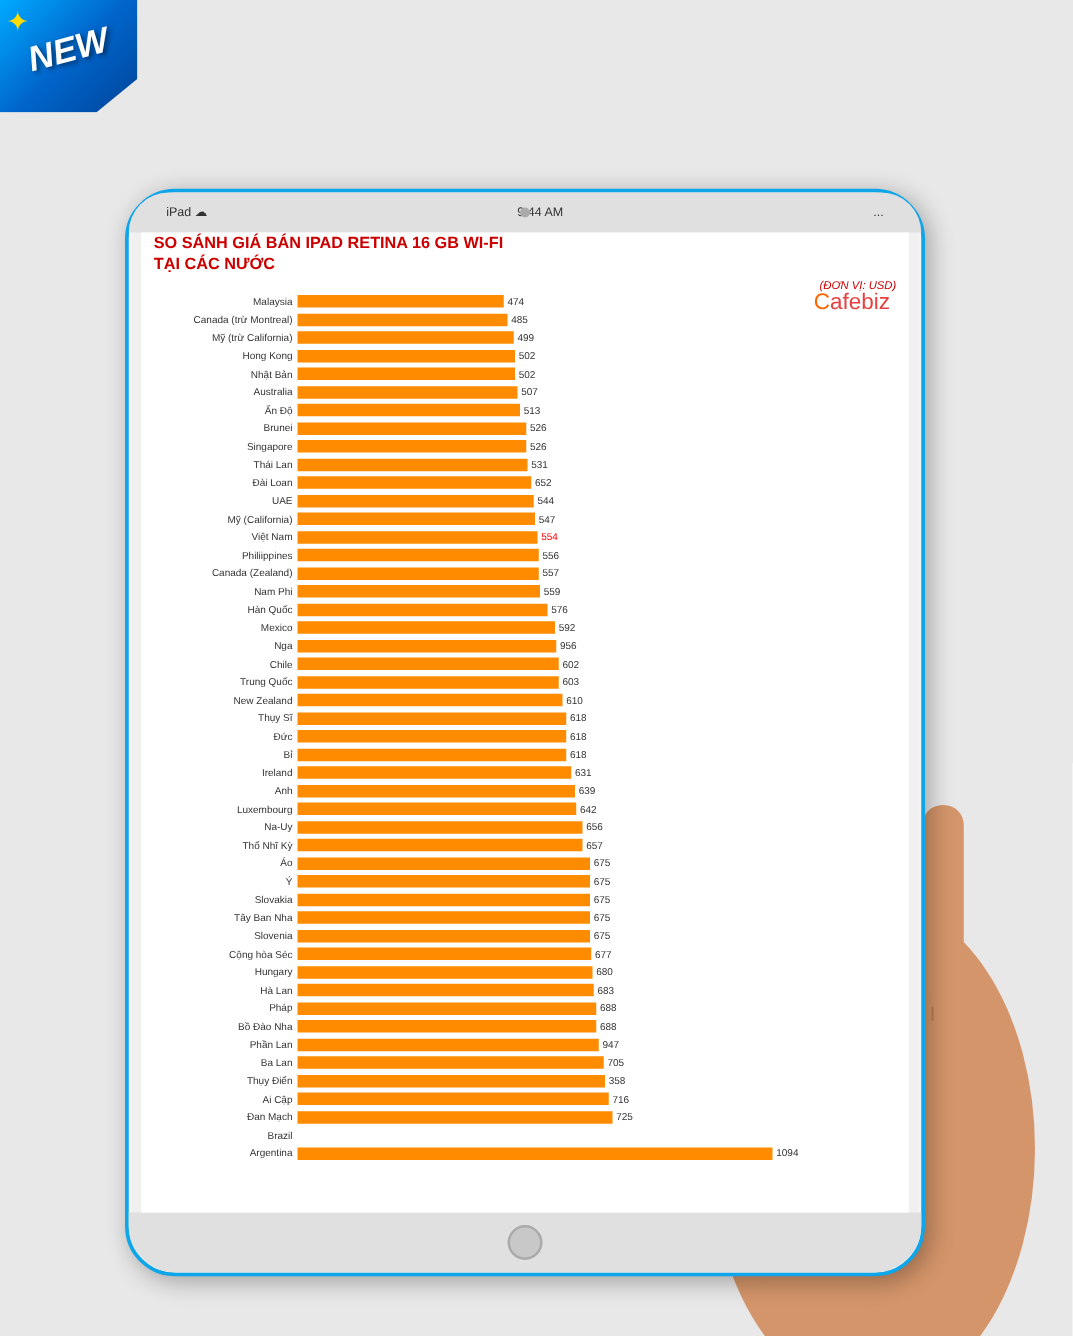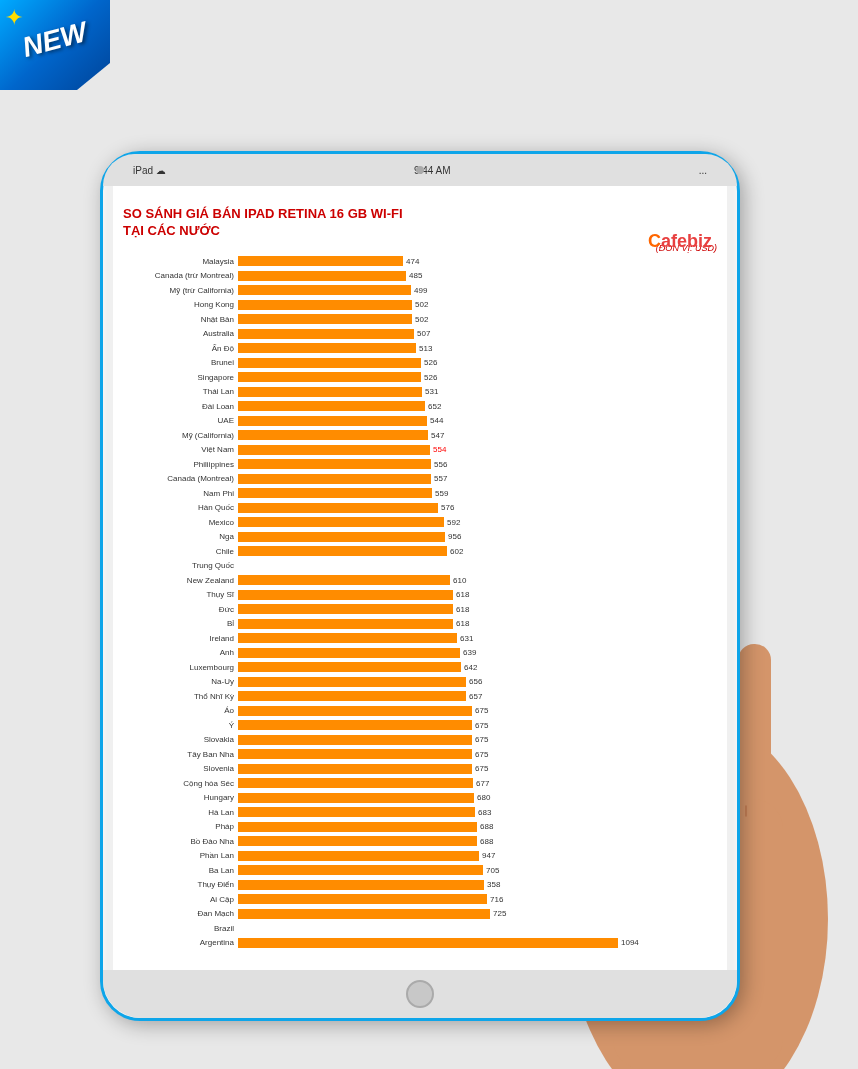--- a/index.html
+++ b/index.html
@@ -121,21 +121,21 @@
     .ipad-home {
       width: 28px;
       height: 28px;
       background: #c8c8c8;
       border-radius: 50%;
       border: 2px solid #aaa;
     }
 
     
     .chart-container {
-      padding: 20px 10px;
+      padding: 0 10px;
       font-size: 8.5px;
       height: 100%;
       overflow: hidden;
     }
 
     .chart-title {
       font-size: 13px;
       font-weight: 900;
       color: #cc0000;
       text-transform: uppercase;
@@ -149,21 +149,21 @@
       color: #cc0000;
       font-style: italic;
       margin-bottom: 2px;
     }
 
     .logo {
       position: absolute;
       top: 45px;
       right: 15px;
       font-size: 18px;
-      font-weight: 700;
+      font-weight: 400;
       color: #e84040;
     }
     .logo-c {
       color: #ff6600;
     }
 
     .chart-row {
       display: flex;
       align-items: center;
       margin-bottom: 1.5px;
@@ -353,21 +353,21 @@
     </div>
   </div>
           <div class="chart-row">
     <span class="country-label">Philiippines</span>
     <div class="bar-area">
       <div class="bar" style="width:193px"></div>
       <span class="bar-value ">556</span>
     </div>
   </div>
           <div class="chart-row">
-    <span class="country-label">Canada (Montreal)</span>
+    <span class="country-label">Canada (Zealand)</span>
     <div class="bar-area">
       <div class="bar" style="width:193px"></div>
       <span class="bar-value ">557</span>
     </div>
   </div>
           <div class="chart-row">
     <span class="country-label">Nam Phi</span>
     <div class="bar-area">
       <div class="bar" style="width:194px"></div>
       <span class="bar-value ">559</span>
@@ -396,20 +396,24 @@
   </div>
           <div class="chart-row">
     <span class="country-label">Chile</span>
     <div class="bar-area">
       <div class="bar" style="width:209px"></div>
       <span class="bar-value ">602</span>
     </div>
   </div>
           <div class="chart-row">
     <span class="country-label">Trung Quốc</span>
+    <div class="bar-area">
+      <div class="bar" style="width:209px"></div>
+      <span class="bar-value ">603</span>
+    </div>
   </div>
           <div class="chart-row">
     <span class="country-label">New Zealand</span>
     <div class="bar-area">
       <div class="bar" style="width:212px"></div>
       <span class="bar-value ">610</span>
     </div>
   </div>
           <div class="chart-row">
     <span class="country-label">Thụy Sĩ</span>

